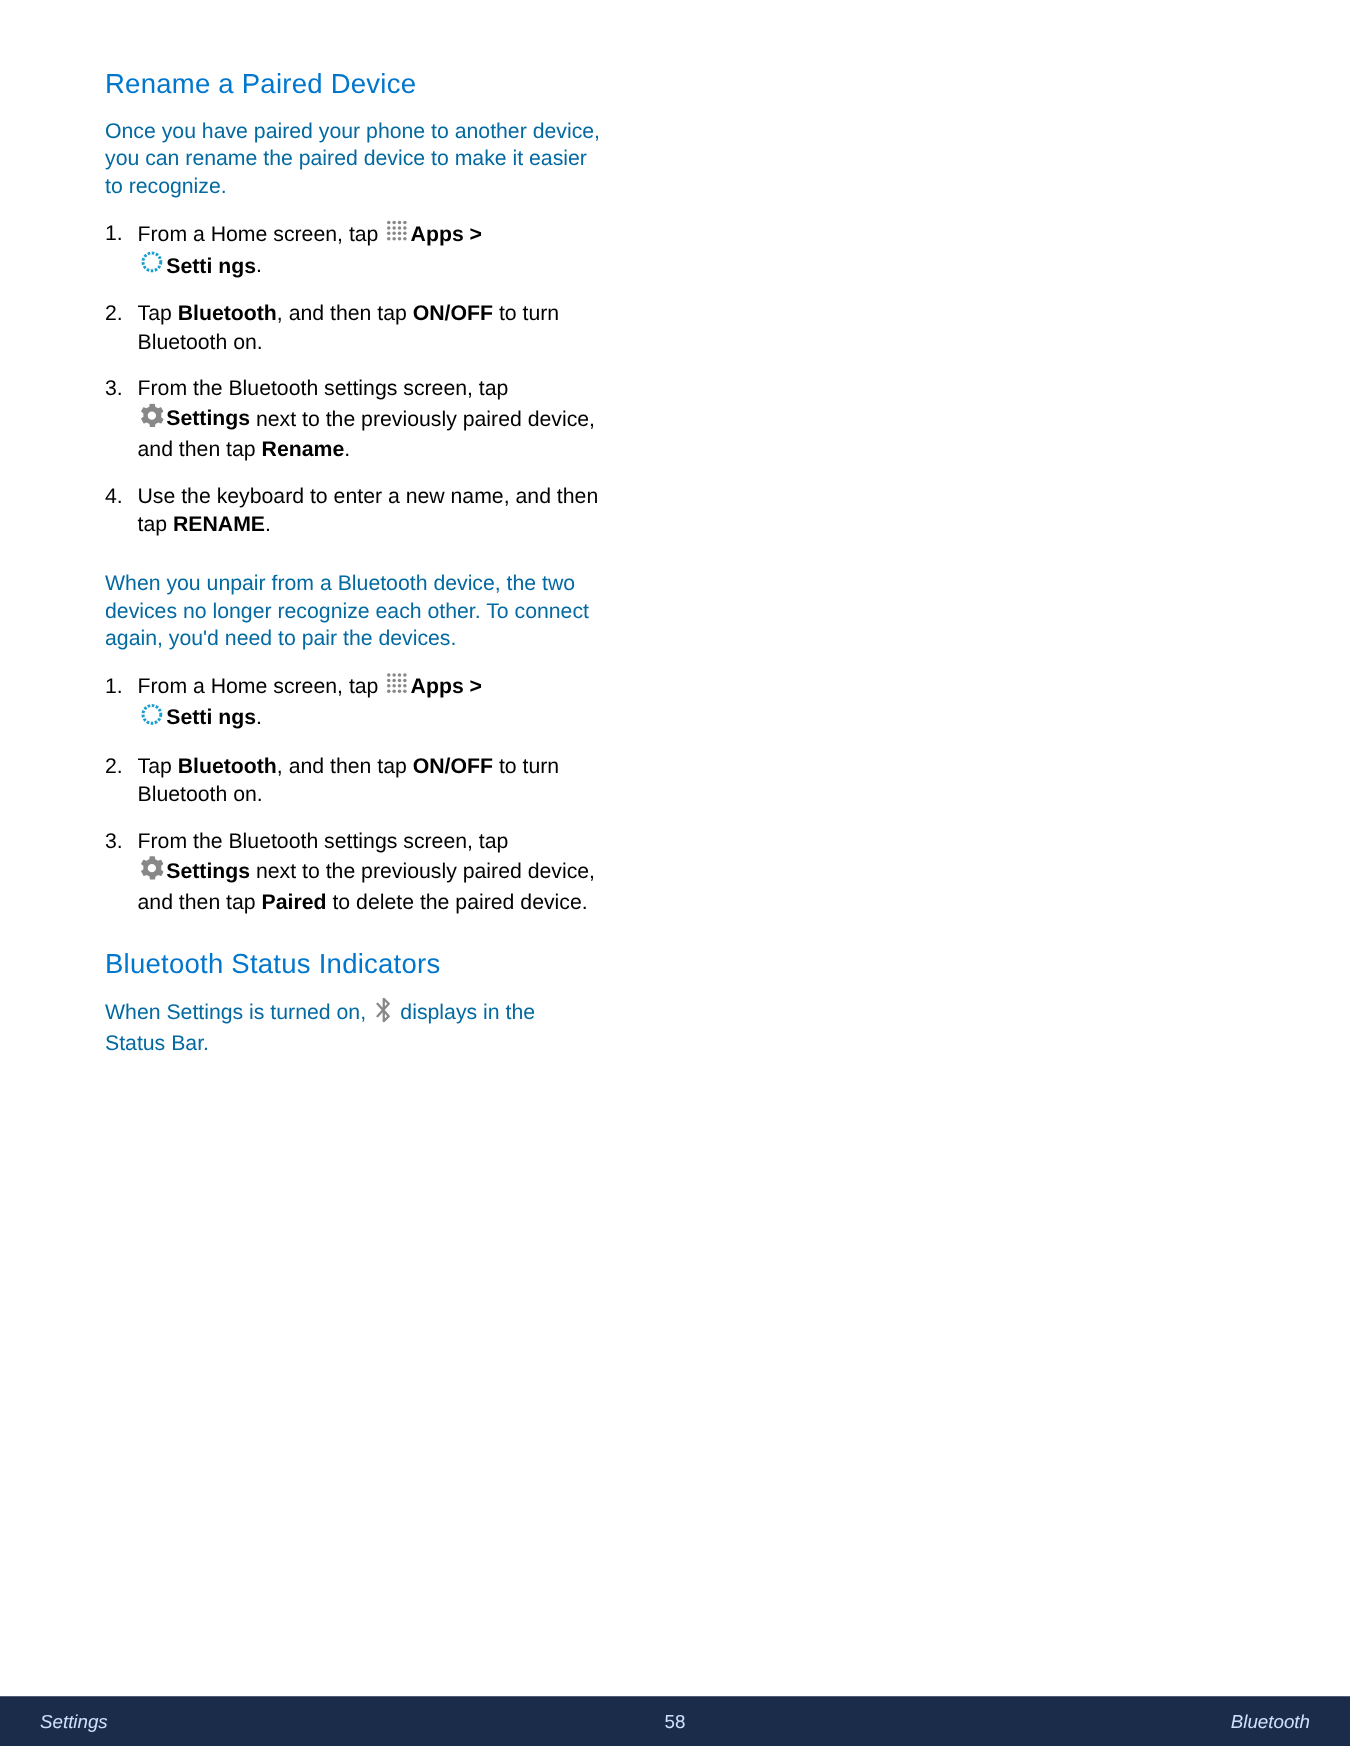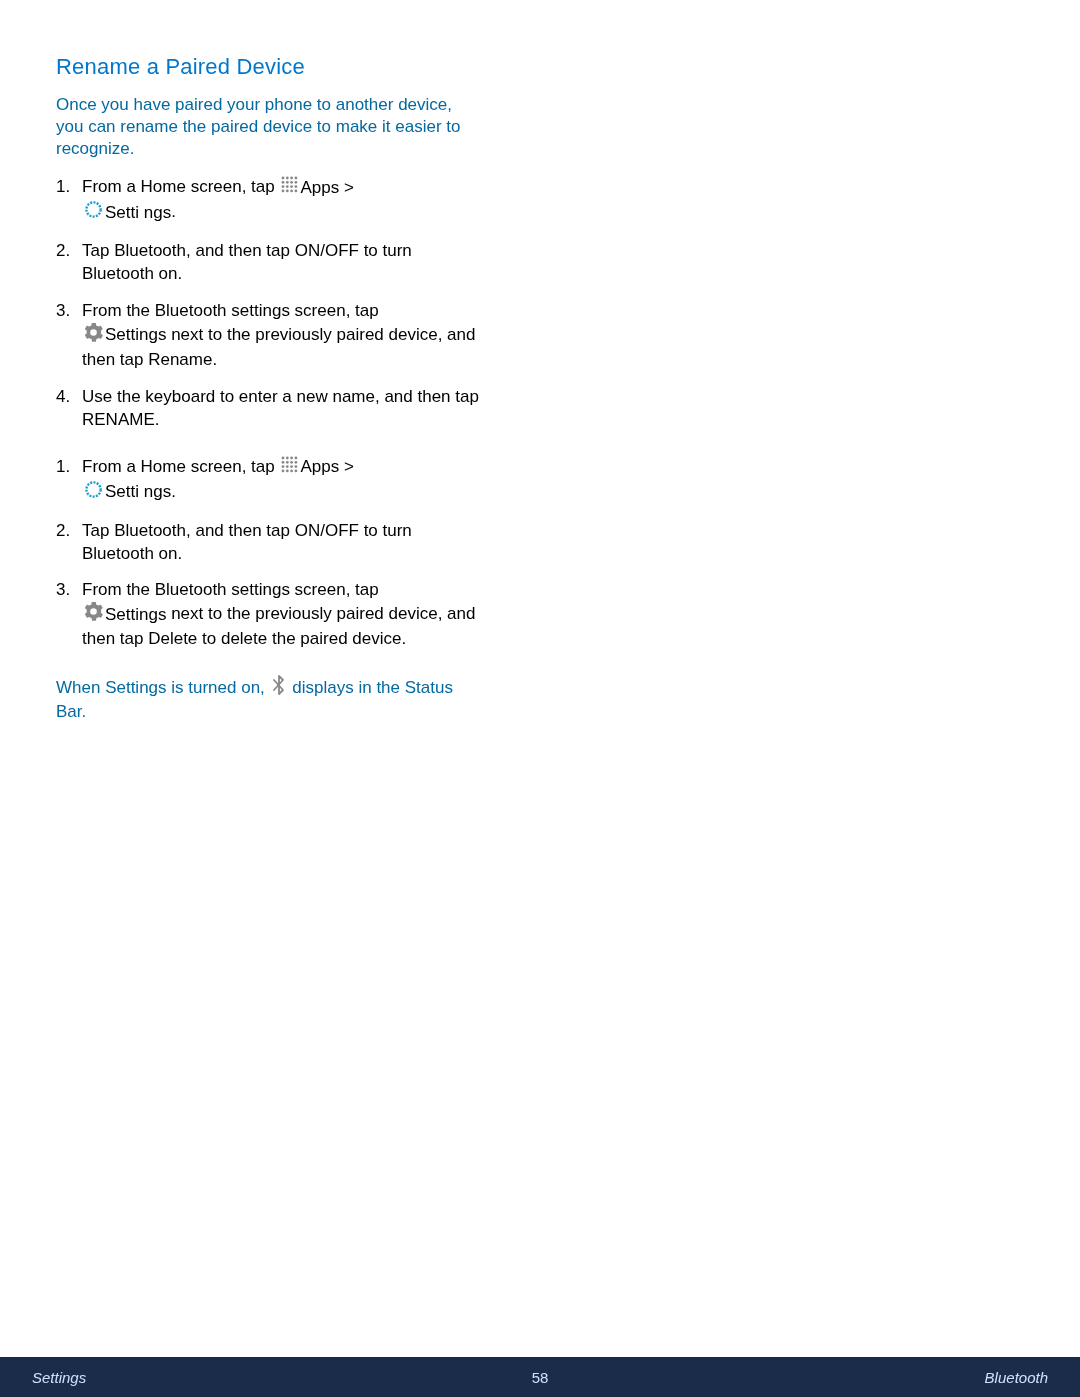--- a/index.html
+++ b/index.html
@@ -4,21 +4,21 @@
   <style>
     * { margin: 0; padding: 0; box-sizing: border-box; }
     body {
       width: 1080px;
       height: 1397px;
       font-family: Arial, Helvetica, sans-serif;
       background: #fff;
       position: relative;
     }
     .page {
-      padding: 54px 60px 0 56px;
+      padding: 54px 60px 0 84px;
       width: 540px;
     }
     .section-heading {
       color: #0077cc;
       font-size: 22px;
       font-weight: 400;
       margin-bottom: 14px;
       letter-spacing: 0.2px;
     }
     .body-text {
@@ -40,21 +40,21 @@
       line-height: 1.35;
       margin-bottom: 14px;
       color: #000;
     }
     .step-list li::before {
       content: counter(stepnum) ".";
       position: absolute;
       left: 0;
       top: 0;
     }
-    .bold { font-weight: 400; margin-top: 44px; }
+    .bold { font-weight: 700; margin-top: 44px; }
     .inline-icon {
       display: inline-block;
       vertical-align: middle;
       margin: 0 2px;
     }
     .apps-grid-icon svg { width: 17px; height: 17px; }
     .settings-ring-icon svg { width: 19px; height: 19px; }
     .gear-icon svg { width: 19px; height: 19px; }
     .bt-icon svg { width: 14px; height: 20px; }
     .footer {
@@ -117,20 +117,21 @@
               <path fill="#888" d="M10 6.5a3.5 3.5 0 1 0 0 7 3.5 3.5 0 0 0 0-7zm8 3.5c0 .47-.4.93-.12 1.37l1.84 1.44c.17.13.21.36.1.55l-1.75 3.03c-.11.19-.34.26-.53.19l-2.17-.87c-.71.55-1.5.98-2.35 1.26l-.33 2.31c-.3.22-.22.38-.44.38h-3.5c-.22 0-.41-.16-.44-.38l-.33-2.31c-.85-.28-1.64-.71-2.35-1.26l-2.17.87c-.19.07-.42 0-.53-.19L.98 12.86c-.11-.19-.07-.42.1-.55l1.84-1.44C2.84 10.43 2.8 9.97 2.8 9.5s.04-.93.12-1.37L1.08 6.69c-.17-.13-.21-.36-.1-.55l1.75-3.03c.11-.19.34-.26.53-.19l2.17.87c.71-.55 1.5-.98 2.35-1.26l.33-2.31c.03-.22.22-.38.44-.38h3.5c.22 0 .41.16.44.38l.33 2.31c.85.28 1.64.71 2.35 1.26l2.17-.87c.19-.07.42 0 .53.19l1.75 3.03c.11.19.07.42-.1.55l-1.84 1.44c.8.44.12.9.12 1.37z"></path>
             </svg></span><span class="bold">Settings</span><span> next to the previously paired device, and then tap </span><span class="bold">Rename</span><span>.</span>
       </li>
       <li>
         <span>Use the keyboard to enter a new name, and then tap </span><span class="bold">RENAME</span><span>.</span>
       </li>
     </ol>
   </div>
 
   <div class="section-block">
+    <p class="body-text">When you unpair from a Bluetooth device, the two devices no longer recognize each other. To connect again, you'd need to pair the devices.</p>
     <ol class="step-list">
       <li>
         <span>From a Home screen, tap </span><span class="inline-icon apps-grid-icon"><svg viewBox="0 0 17 17">
               <g fill="#888">
                 <circle cx="2" cy="2" r="1.4"></circle>
                 <circle cx="6.3" cy="2" r="1.4"></circle>
                 <circle cx="10.6" cy="2" r="1.4"></circle>
                 <circle cx="14.9" cy="2" r="1.4"></circle>
                 <circle cx="2" cy="6.3" r="1.4"></circle>
                 <circle cx="6.3" cy="6.3" r="1.4"></circle>
@@ -148,26 +149,27 @@
             </svg></span><span class="bold">Apps</span><span class="bold"> &gt; </span><br><span class="inline-icon settings-ring-icon"><svg viewBox="0 0 20 20">
               <circle cx="10" cy="10" r="7.5" fill="none" stroke="#1aa0d0" stroke-width="2.5" stroke-dasharray="2.2 1.3"></circle>
             </svg></span><span class="bold">Setti ngs</span><span>.</span>
       </li>
       <li>
         <span>Tap </span><span class="bold">Bluetooth</span><span>, and then tap </span><span class="bold">ON/OFF</span><span> to turn Bluetooth on.</span>
       </li>
       <li>
         <span>From the Bluetooth settings screen, tap </span><br><span class="inline-icon gear-icon"><svg viewBox="0 0 20 20">
               <path fill="#888" d="M10 6.5a3.5 3.5 0 1 0 0 7 3.5 3.5 0 0 0 0-7zm8 3.5c0 .47-.4.93-.12 1.37l1.84 1.44c.17.13.21.36.1.55l-1.75 3.03c-.11.19-.34.26-.53.19l-2.17-.87c-.71.55-1.5.98-2.35 1.26l-.33 2.31c-.3.22-.22.38-.44.38h-3.5c-.22 0-.41-.16-.44-.38l-.33-2.31c-.85-.28-1.64-.71-2.35-1.26l-2.17.87c-.19.07-.42 0-.53-.19L.98 12.86c-.11-.19-.07-.42.1-.55l1.84-1.44C2.84 10.43 2.8 9.97 2.8 9.5s.04-.93.12-1.37L1.08 6.69c-.17-.13-.21-.36-.1-.55l1.75-3.03c.11-.19.34-.26.53-.19l2.17.87c.71-.55 1.5-.98 2.35-1.26l.33-2.31c.03-.22.22-.38.44-.38h3.5c.22 0 .41.16.44.38l.33 2.31c.85.28 1.64.71 2.35 1.26l2.17-.87c.19-.07.42 0 .53.19l1.75 3.03c.11.19.07.42-.1.55l-1.84 1.44c.8.44.12.9.12 1.37z"></path>
-            </svg></span><span class="bold">Settings</span><span> next to the previously paired device, and then tap </span><span class="bold">Delete</span><span> to delete the paired device.</span>
+            </svg></span><span class="bold">Settings</span><span> next to the previously paired device, and then tap </span><span class="bold">Paired</span><span> to delete the paired device.</span>
       </li>
     </ol>
   </div>
 
   <div class="section-block">
+    <h2 class="section-heading">Bluetooth Status Indicators</h2>
     <p class="body-text">
       <span>When Settings is turned on, </span><span class="inline-icon bt-icon"><svg viewBox="0 0 14 20">
             <path fill="none" stroke="#888" stroke-width="1.8" stroke-linejoin="round" stroke-linecap="round" d="M2 5 L11 15 L7 19 L7 1 L11 5 L2 15"></path>
           </svg></span><span> displays in the Status Bar.</span>
     </p>
   </div>
 
 </div>
 
 <div class="footer">

